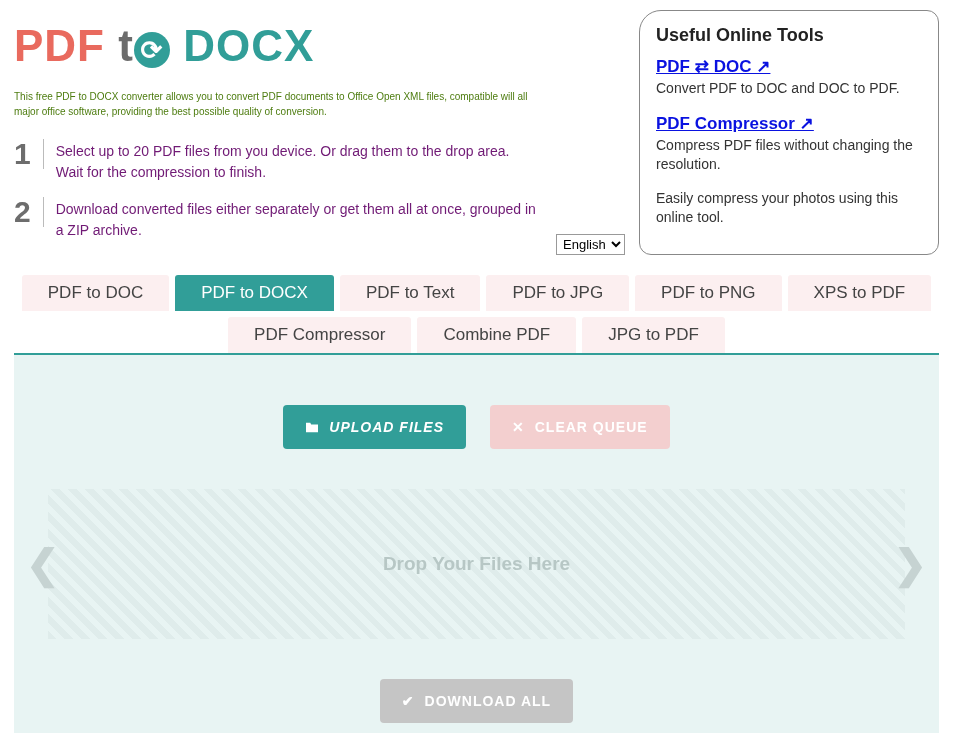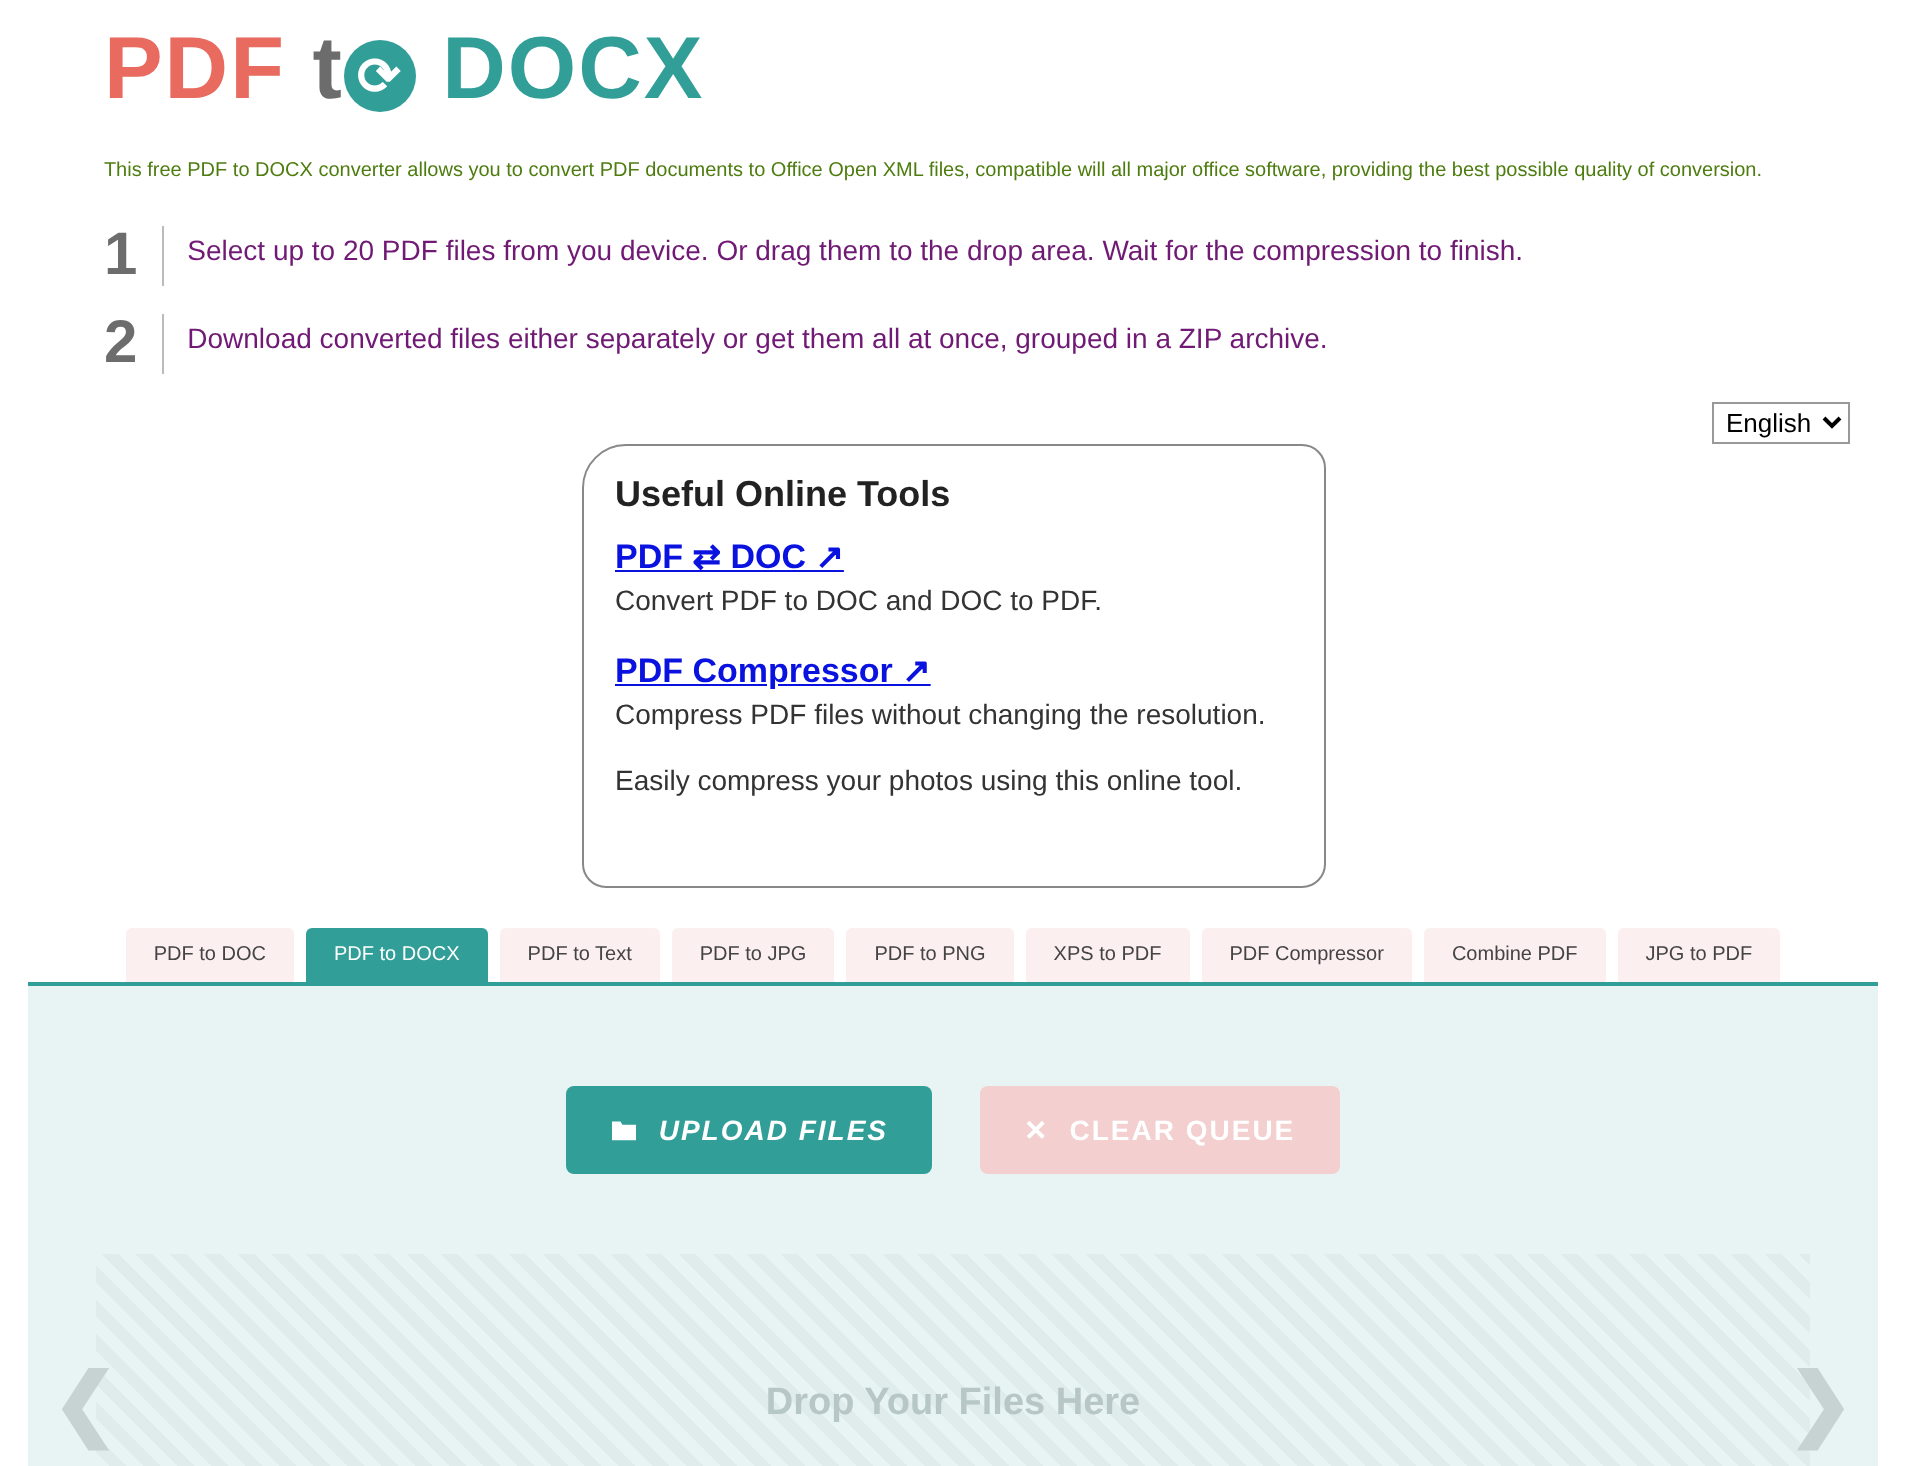--- a/index.html
+++ b/index.html
@@ -1,37 +1,37 @@
 <!DOCTYPE html>
 <html><head>
 <meta charset="utf-8">
 <style>
 * { box-sizing: border-box; margin: 0; padding: 0; }
 body { font-family: Arial, Helvetica, sans-serif; color: #333; width: 953px; background: #fff; }
-.top { display: flex; align-items: center; padding: 10px 14px 0 14px; flex-direction: column; }
+.top { display: flex; align-items: flex-end; padding: 10px 14px 0 14px; }
 .left-col { flex: 1; padding-right: 20px; }
 .logo { font-size: 44px; font-weight: 800; letter-spacing: 1px; margin-bottom: 18px; }
 .logo .c1 { color: #e96a5e; }
 .logo .c2 { color: #6c6c6c; }
 .logo .c3 { color: #319e98; }
 .logo .circ { display: inline-flex; justify-content: center; align-items: center; width: 36px; height: 36px; border-radius: 50%; background: #319e98; color: #fff; font-size: 26px; line-height: 1; position: relative; top: -2px; }
 .desc { font-size: 10px; color: #4d7c0f; line-height: 1.5; margin-bottom: 20px; }
 .steps { list-style: none; }
 .steps li { display: flex; align-items: flex-start; margin-bottom: 14px; }
 .steps .num { font-size: 30px; font-weight: bold; color: #6d6d6d; padding-right: 12px; border-right: 1px solid #bbb; margin-right: 12px; line-height: 1; }
 .steps .txt { font-size: 14px; color: #701a75; line-height: 1.5; padding-top: 2px; }
 .lang { margin-left: auto; margin-right: 14px; }
 .lang select { font-size: 13px; border: 1px solid #999; padding: 1px 2px; background: #fff; }
-.sidebar { width: 372px; border: 1px solid #888; border-radius: 22px 12px 12px 12px; padding: 14px 16px 28px; }
+.sidebar { width: 300px; border: 1px solid #888; border-radius: 22px 12px 12px 12px; padding: 14px 16px 12px; }
 .sidebar h3 { font-size: 18px; font-weight: bold; color: #222; margin-bottom: 10px; }
 .tool { margin-bottom: 14px; }
 .tool a { font-size: 17px; font-weight: bold; color: #0a12e0; text-decoration: underline; }
 .tool p { font-size: 14px; color: #333; line-height: 1.4; margin-top: 2px; }
 .tabs { display: flex; gap: 6px; justify-content: center; margin: 20px 14px 0; flex-wrap: wrap; }
-.tabs .tab { background: #fceff0; color: #444; border: none; border-radius: 3px 3px 0 0; padding: 8px 14px; font-size: 10px; cursor: pointer; }
+.tabs .tab { background: #fceff0; color: #444; border: none; border-radius: 3px 3px 0 0; padding: 8px 26px; font-size: 17px; cursor: pointer; }
 .tabs .tab.active { background: #319e98; color: #fff; }
 .panel { margin: 0 14px; border-top: 2px solid #319e98; background: #e8f4f3; padding: 50px 30px 40px; }
 .btnrow { display: flex; gap: 24px; justify-content: center; margin-bottom: 40px; }
 .btn { display: inline-flex; align-items: center; gap: 10px; padding: 14px 22px; border: none; border-radius: 4px; font-size: 14px; font-weight: bold; letter-spacing: 1px; text-transform: uppercase; cursor: pointer; }
 .btn.upload { background: #319e98; color: #fff; font-style: italic; }
 .btn.clear { background: #f3cfcf; color: #fff; }
 .btn.download { background: #c5c5c5; color: #fff; }
 .drop { position: relative; display: flex; align-items: center; justify-content: center; height: 150px; background: repeating-linear-gradient(45deg, #dfeceb, #dfeceb 6px, #e8f4f3 6px, #e8f4f3 12px); margin: 0 4px 40px; }
 .drop .msg { font-size: 19px; font-weight: bold; color: #b7c7c5; }
 .nav { font-size: 40px; font-weight: bold; color: #c6d3d2; cursor: pointer; user-select: none; padding: 0 6px; }

